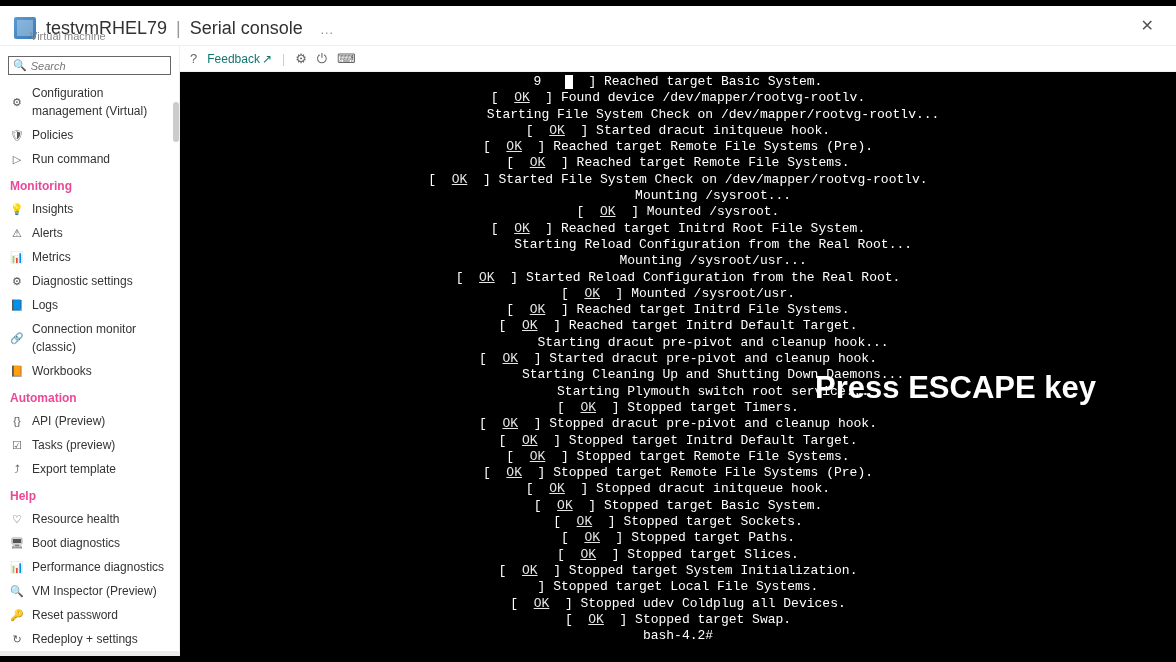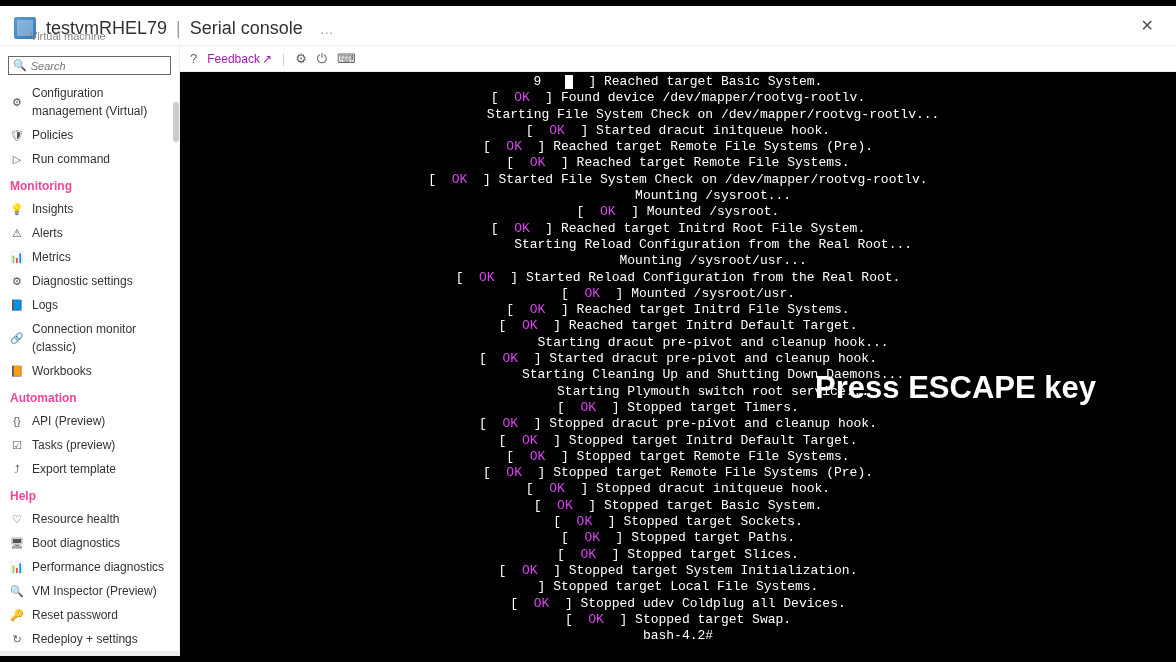--- a/index.html
+++ b/index.html
@@ -16,24 +16,24 @@
 .sidebar { width: 180px; border-right: 1px solid #eee; display: flex; flex-direction: column; font-size: 12px; color: #333; padding-top: 6px; overflow-y: auto; position: relative; }
 .search-box { margin: 4px 8px 6px 8px; display: flex; align-items: center; border: 1px solid #666; padding: 2px 4px; height: 22px; }
 .search-icon { font-size: 11px; color: #666; margin-right: 4px; }
 .search-input { border: none; outline: none; font-size: 11px; width: 100%; font-style: italic; color: #888; }
 .nav-item { display: flex; align-items: center; padding: 3px 10px; cursor: pointer; line-height: 18px; }
 .nav-item.active { background: #ededed; }
 .nav-ico { width: 14px; height: 14px; margin-right: 8px; display: inline-flex; align-items: center; justify-content: center; font-size: 11px; color: #555; flex-shrink: 0; }
 .nav-section { font-size: 12px; color: #ec4899; padding: 8px 10px 4px 10px; font-weight: 700; }
 .content { flex: 1; display: flex; flex-direction: column; }
 .toolbar { height: 26px; display: flex; align-items: center; padding: 0 10px; gap: 10px; border-bottom: 1px solid #eee; font-size: 12px; }
-.tb-btn { color: #a21caf; cursor: pointer; display: flex; gap: 2px; }
+.tb-btn { color: #0f766e; cursor: pointer; display: flex; gap: 2px; }
 .tb-ico { color: #666; cursor: pointer; font-size: 13px; }
 .console { flex: 1; background: #000; color: #fff; font-family: 'Consolas', 'Courier New', monospace; font-size: 13px; padding: 2px 4px; overflow: hidden; white-space: pre; position: relative; line-height: 16.3px; text-align: center; }
-.ok { color: #d946ef; }
+.ok { color: #e5e5e5; text-decoration: underline; }
 .cursor-block { display: inline-block; width: 8px; height: 14px; background: #fff; vertical-align: middle; }
 .overlay-text { position: absolute; right: 80px; top: 370px; color: #fff; font-family: -apple-system, 'Segoe UI', Arial, sans-serif; font-size: 31px; font-weight: 600; pointer-events: none; }
 .dots { color: #999; margin-left: 12px; font-size: 14px; }
 .sidebar-scroll { position: absolute; right: 0; top: 56px; width: 6px; height: 40px; background: #ccc; border-radius: 3px; }
 .bot-line { position: absolute; bottom: 0; left: 0; right: 0; height: 6px; background: #000; }
 </style>
 </head>
 <body>
 
 <div class="top-line"></div>

